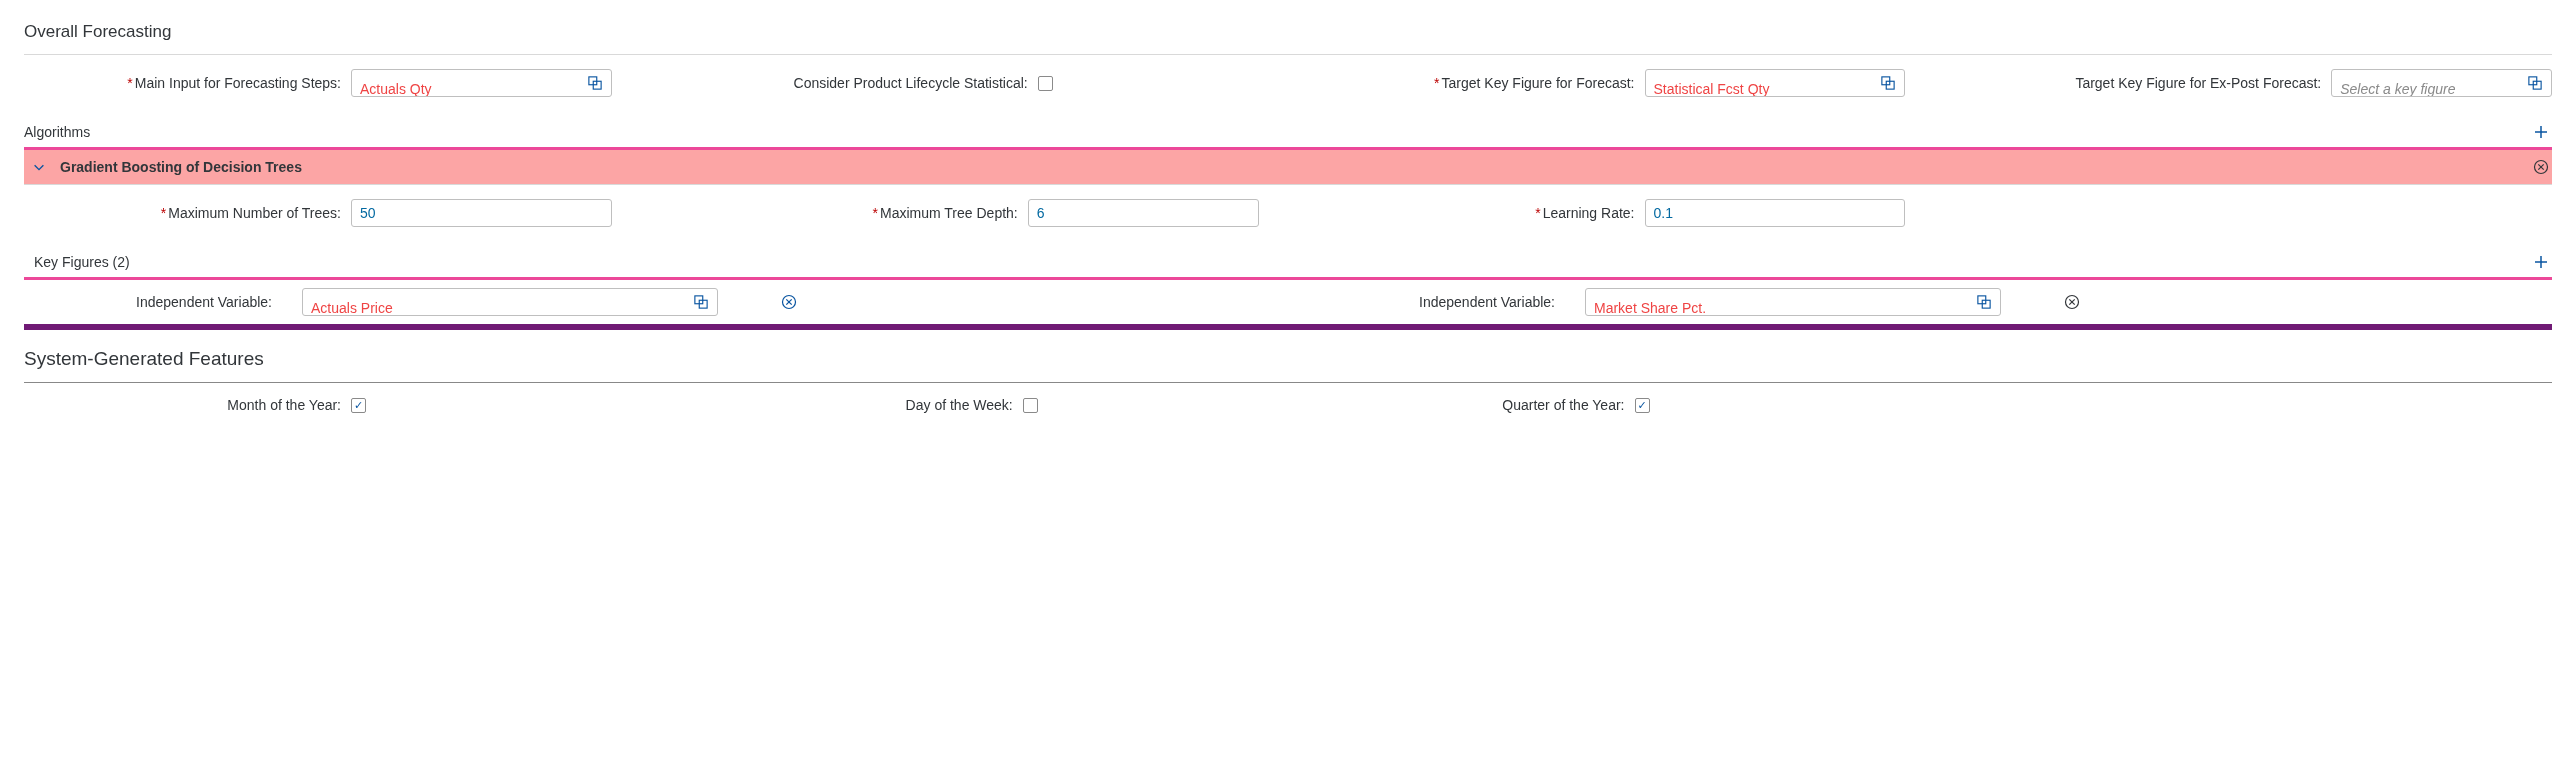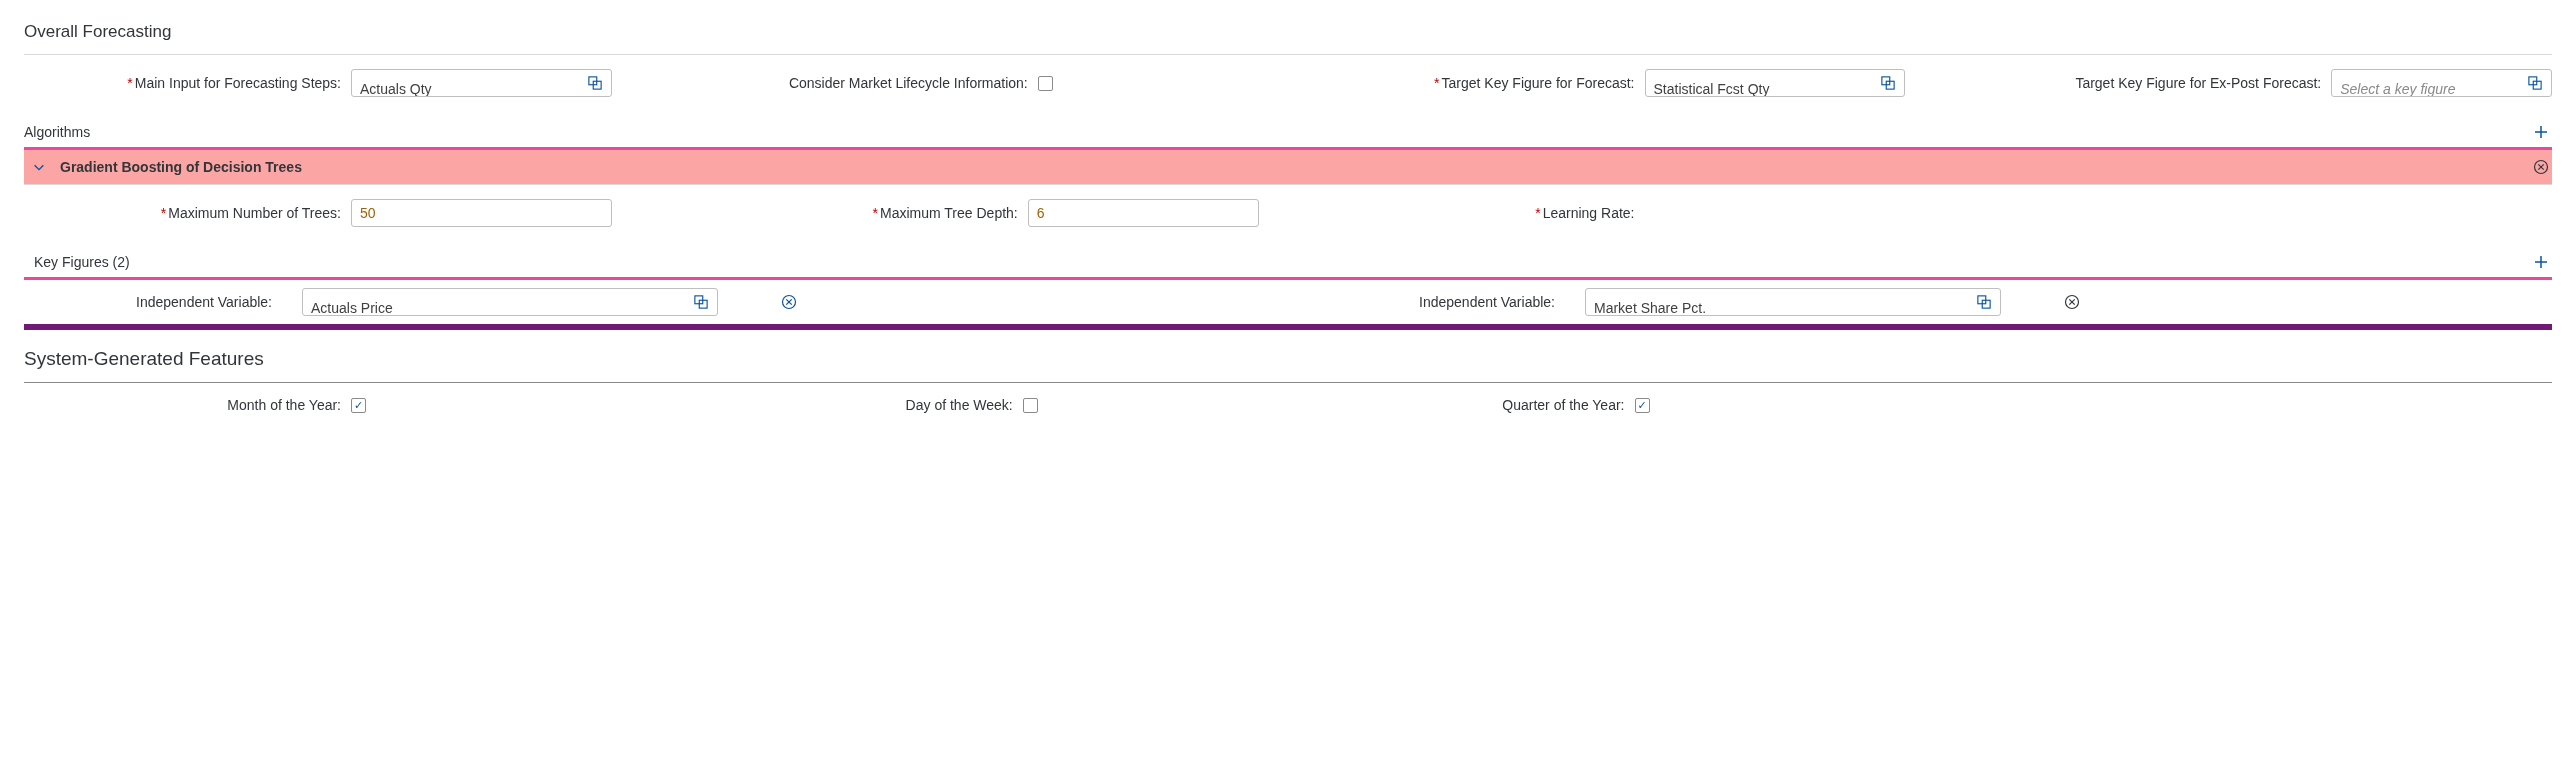--- a/index.html
+++ b/index.html
@@ -86,36 +86,36 @@
     flex: 1;
     max-width: 436px;
   }
   .value-help input {
     width: 100%;
     height: 28px;
     border: 1px solid #bfbfbf;
     border-radius: 3px;
     padding: 12px 32px 0 8px;
     font-size: 14px;
-    color: #404040;
+    color: #ef4444;
     background: #fff;
   }
   .value-help input::placeholder {
     color: #8a8a8a;
     font-style: italic;
   }
   .plain-input {
     flex: 1;
     max-width: 436px;
     height: 28px;
     border: 1px solid #bfbfbf;
     border-radius: 3px;
     padding: 0 8px;
     font-size: 14px;
-    color: #a16207;
+    color: #0369a1;
     background: #fff;
   }
   .vh-icon {
     position: absolute;
     right: 6px;
     top: 50%;
     transform: translateY(-50%);
     cursor: pointer;
     color: #0854a0;
     display: flex;
@@ -187,21 +187,21 @@
       <span class="vh-icon icon-btn">
         <svg width="14" height="14" viewBox="0 0 16 16" fill="none" stroke="currentColor" stroke-width="1.3">
             <rect x="1" y="1" width="9" height="9"></rect>
             <rect x="6" y="6" width="9" height="9"></rect>
           </svg>
       </span>
     </div>
   </div>
 
   <div class="field">
-    <div class="label" style="width:367px;">Consider Market Lifecycle Information:</div>
+    <div class="label" style="width:367px;">Consider Product Lifecycle Statistical:</div>
     <span class="checkbox"></span>
   </div>
 
   <div class="field">
     <div class="label"><span class="req">*</span><span>Target Key Figure for Forecast:</span></div>
     <div class="value-help">
       <input type="text" value="Statistical Fcst Qty" style="">
       <span class="vh-icon icon-btn">
         <svg width="14" height="14" viewBox="0 0 16 16" fill="none" stroke="currentColor" stroke-width="1.3">
             <rect x="1" y="1" width="9" height="9"></rect>
@@ -259,20 +259,21 @@
   <div class="field">
     <div class="label"><span class="req">*</span><span>Maximum Number of Trees:</span></div>
     <input class="plain-input" type="text" value="50" style="">
   </div>
   <div class="field">
     <div class="label" style="width:357px;"><span class="req">*</span><span>Maximum Tree Depth:</span></div>
     <input class="plain-input" type="text" style="max-width: 426px;" value="6">
   </div>
   <div class="field">
     <div class="label"><span class="req">*</span><span>Learning Rate:</span></div>
+    <input class="plain-input" type="text" value="0.1" style="">
   </div>
   <div></div>
 </div>
 
 <div class="sub-header">
   <span class="title" style="padding-left:10px;">Key Figures (2)</span>
   <span class="actions">
     <span class="icon-btn icon-plus">
       <svg width="16" height="16" viewBox="0 0 16 16" stroke="currentColor" stroke-width="1.5">
           <line x1="8" y1="2" x2="8" y2="14"></line>

